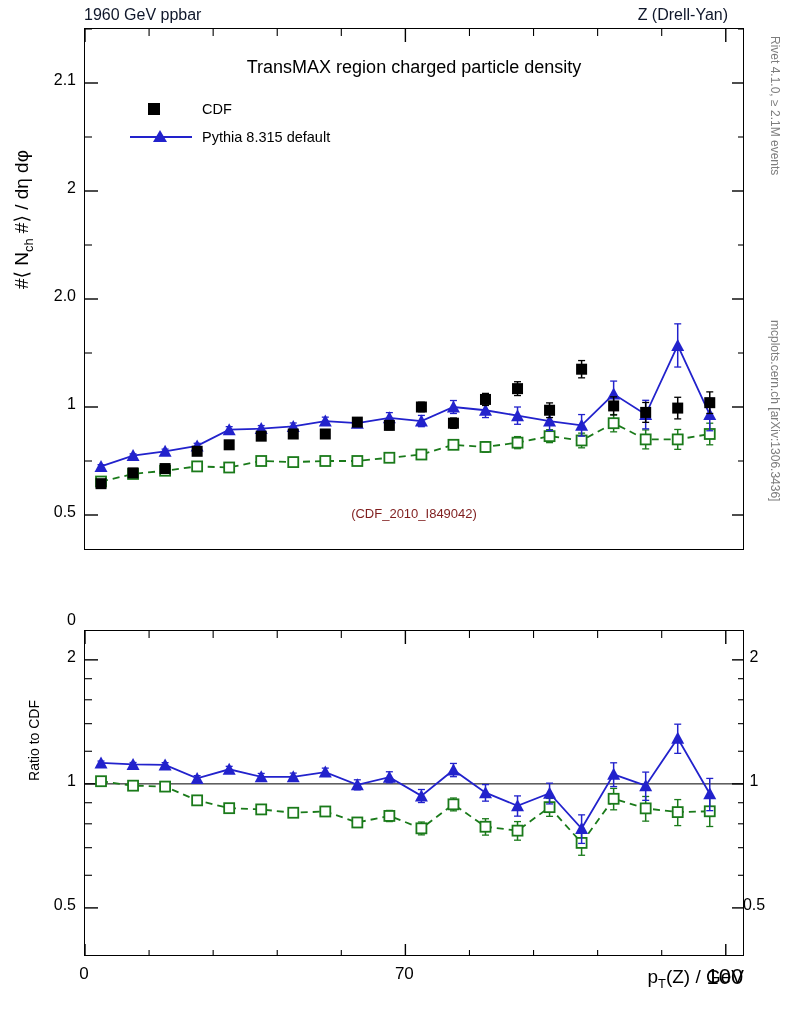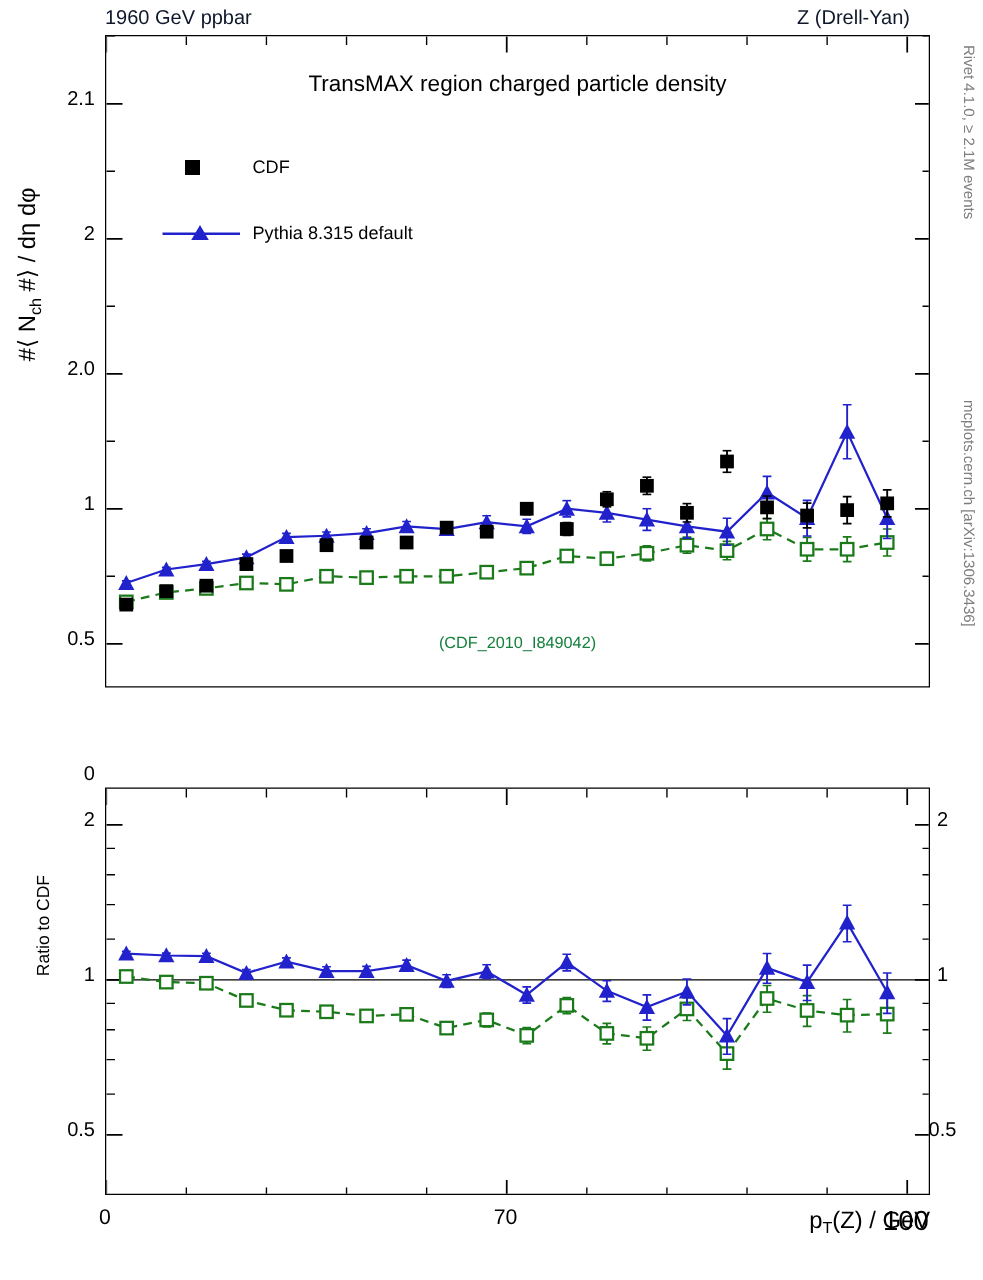--- a/index.html
+++ b/index.html
@@ -57,21 +57,21 @@
     top: 28px; left: 0; right: 0;
     text-align: center;
     font-size: 18px;
   }
   .watermark {
     position: absolute;
     left: 0; right: 0;
     bottom: 28px;
     text-align: center;
     font-size: 13px;
-    color: #15803d;
+    color: #7f1d1d;
   }
 
   
   .ylabel {
     position: absolute;
     left: 10px;
     top: 150px;
     transform-origin: left top;
     transform: rotate(-90deg) translateX(-100%);
     font-size: 19px;
@@ -107,21 +107,20 @@
   .legend {
     position: absolute;
     left: 130px;
     top: 95px;
     font-size: 14.5px;
   }
   .legend-row {
     display: flex;
     align-items: center;
     height: 28px;
-    margin-top: 25px;
   }
   .legend-key {
     width: 62px;
     height: 20px;
     position: relative;
     margin-right: 10px;
     flex: none;
   }
   .legend-label { white-space: nowrap; }
 

